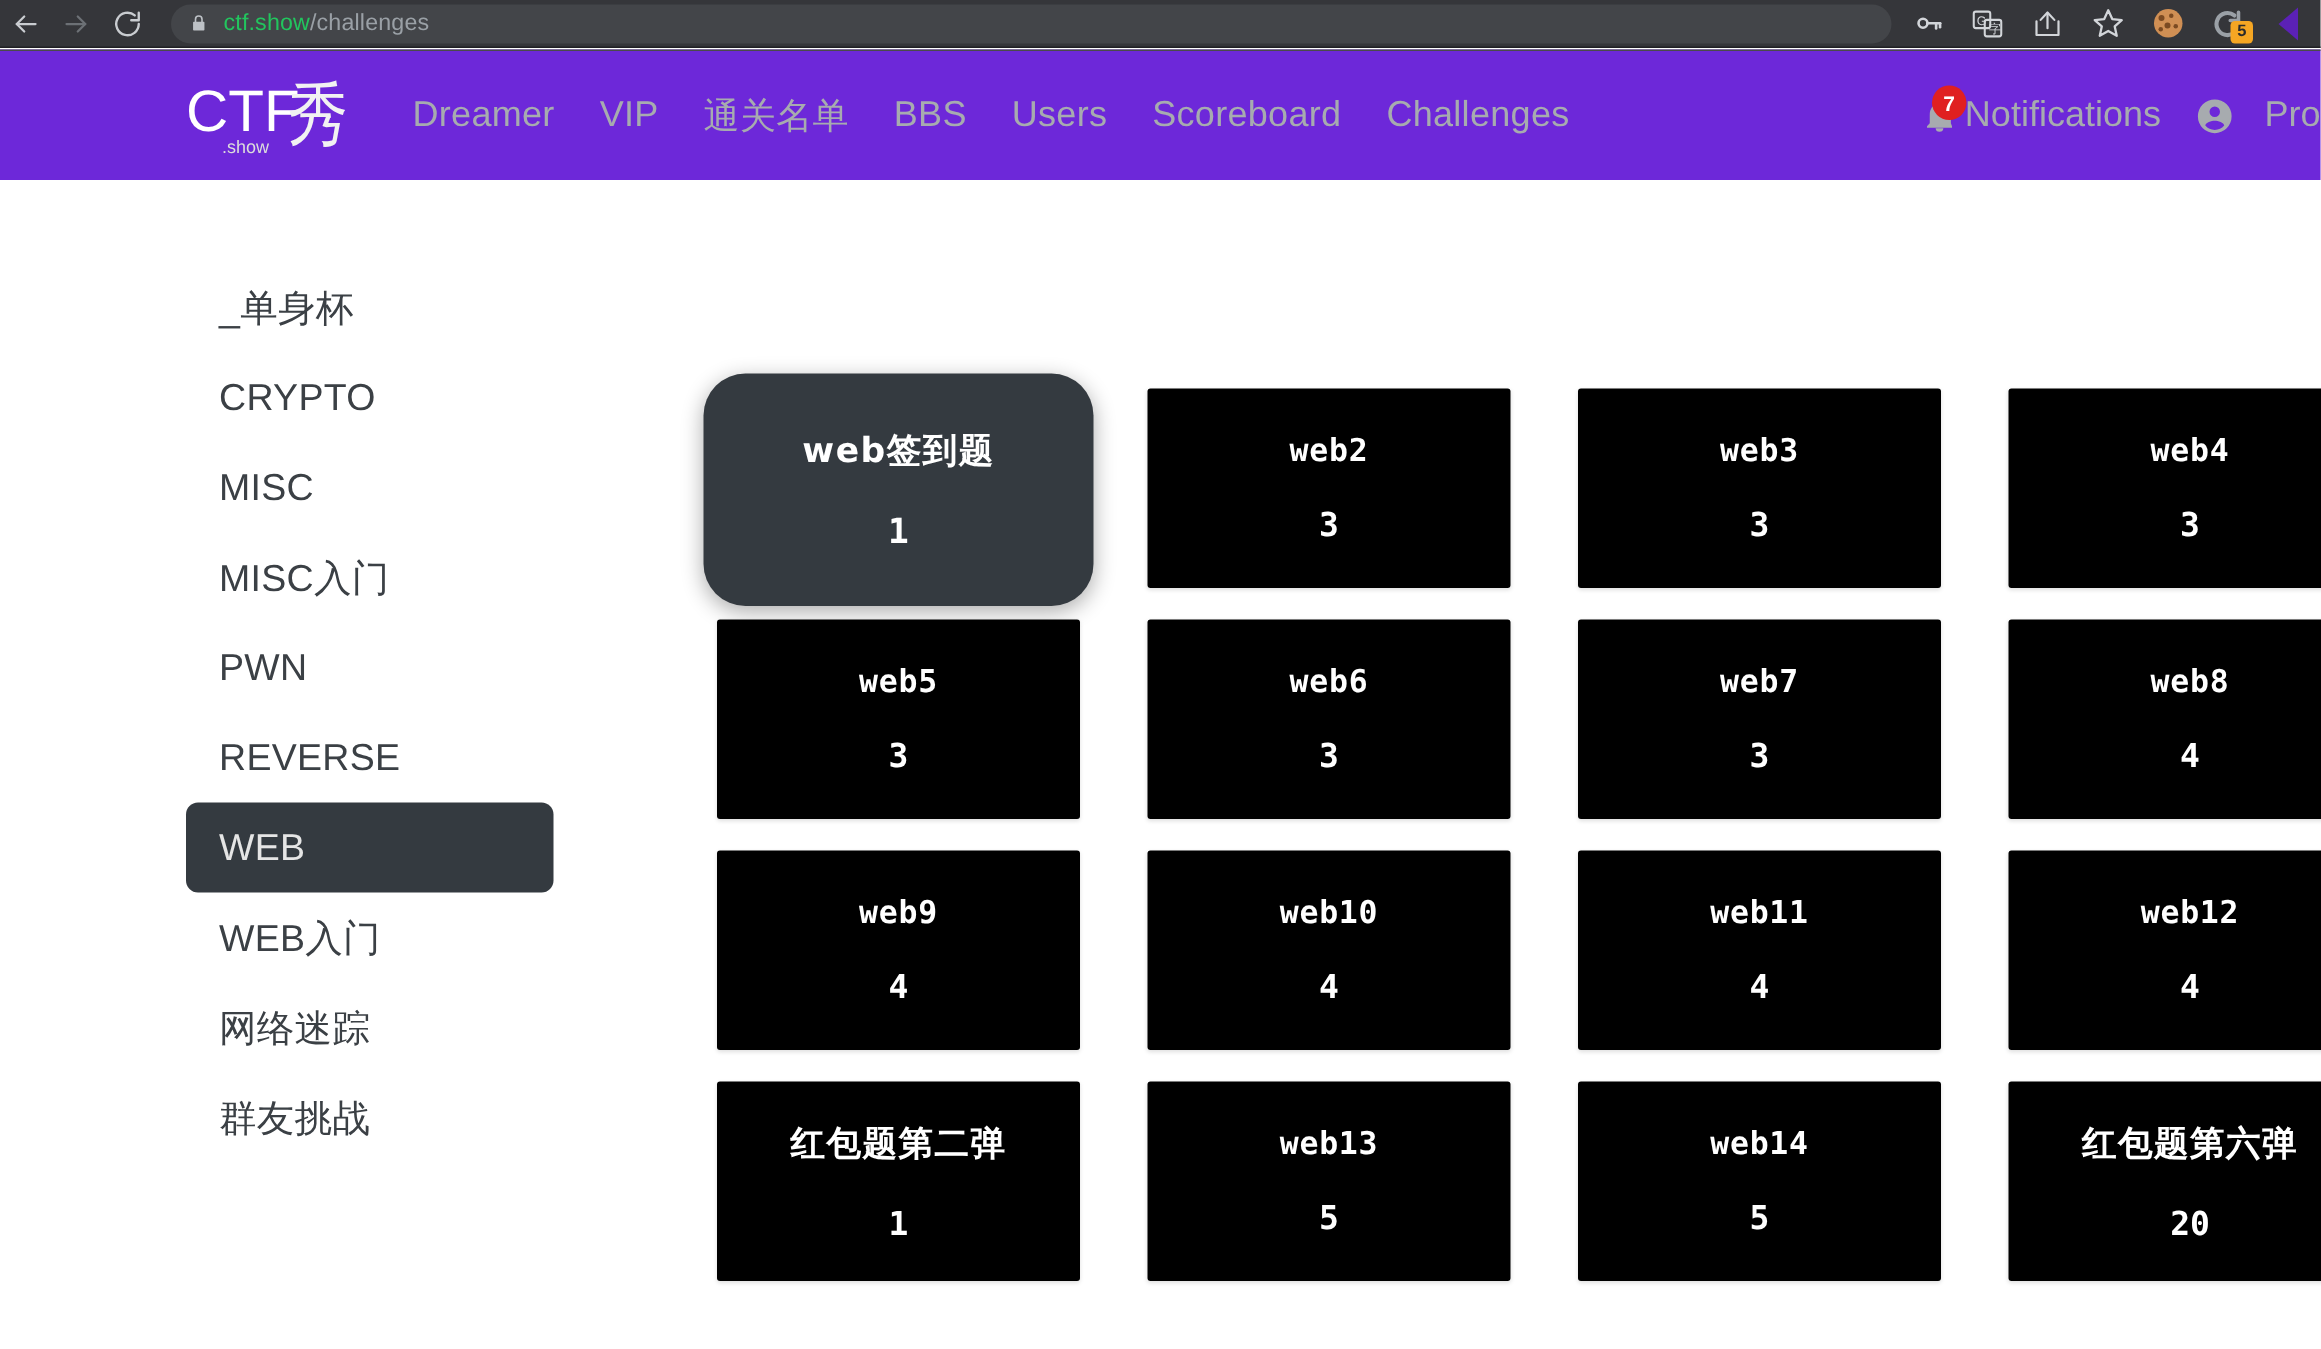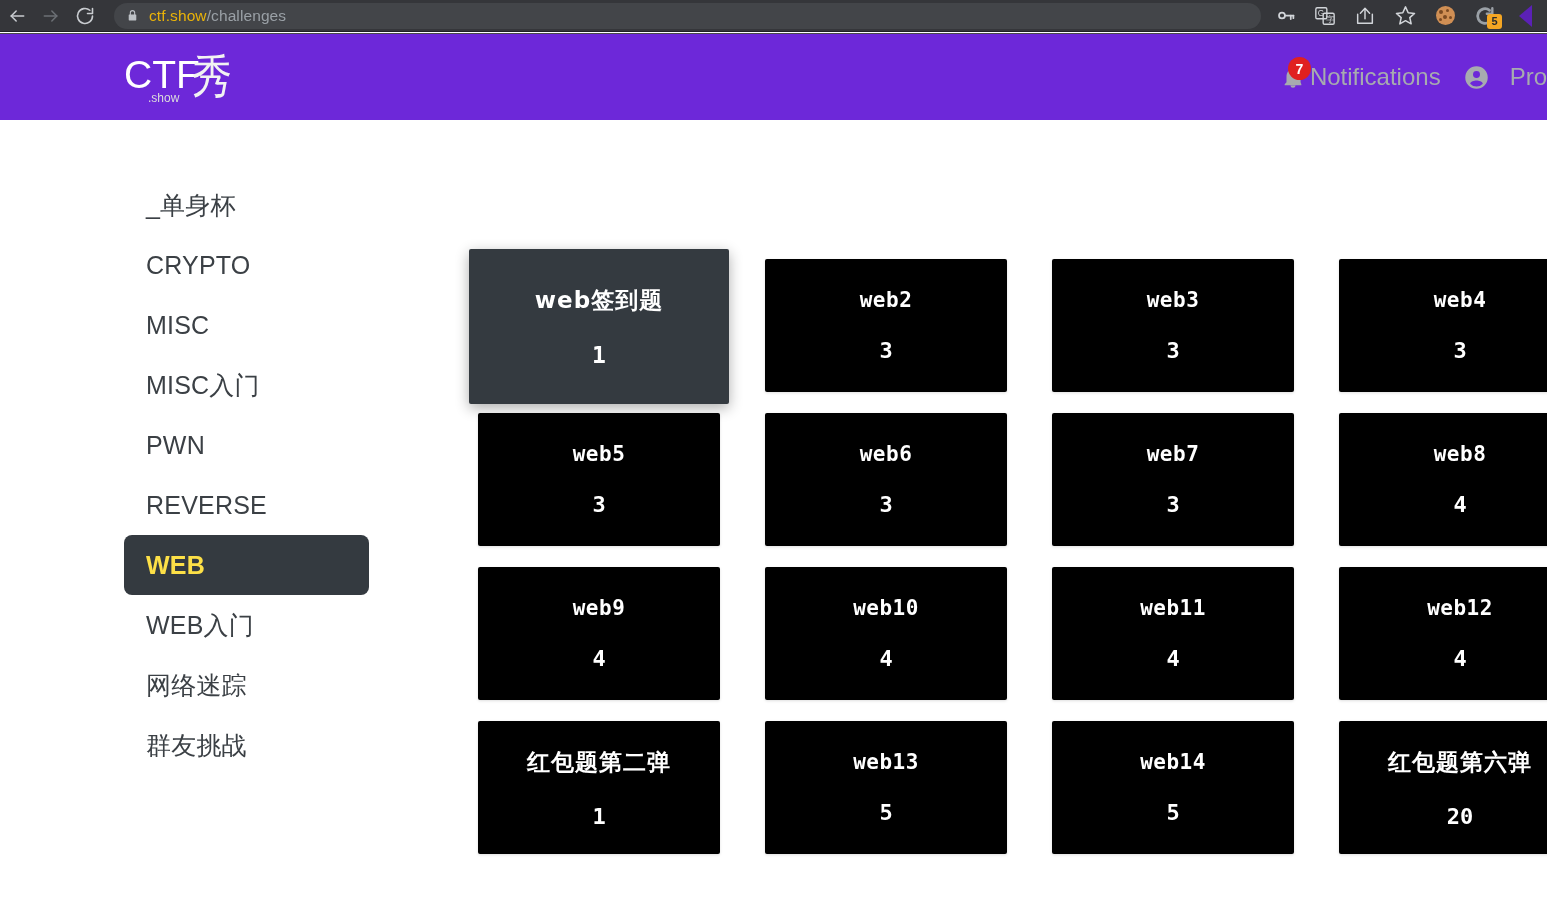--- a/index.html
+++ b/index.html
@@ -35,21 +35,21 @@
     display:flex; align-items:center;
     padding:0 12px;
     overflow:hidden;
   }
   .lock-ico{ color:#bdc1c6; margin-right:10px; display:flex; align-items:center;}
   .url-text{
     font-size:15.5px; color:#9aa0a6; white-space:nowrap;
     font-family:"Liberation Sans", sans-serif;
     letter-spacing:.1px;
   }
-  .url-text .host{ color:#eab308; }
+  .url-text .host{ color:#22c55e; }
   .ext-icons{
     display:flex; align-items:center; gap:0px; margin-left:4px; padding-right:2px;
   }
   .ext{
     width:40px; height:30px; display:flex; align-items:center; justify-content:center;
     color:#d2d5d9; position:relative;
   }
   .cookie{
     width:19px; height:19px; border-radius:50%;
     background:#d08f54; position:relative; display:block;
@@ -132,21 +132,21 @@
     position:absolute; left:124px; top:55px; width:245px;
   }
   .cat{
     height:60px; display:flex; align-items:center;
     padding-left:22px;
     font-size:25px; color:#3b4045; font-weight:400;
     border-radius:8px;
     letter-spacing:.2px;
   }
   .cat.active{
-    background:#343a40; color:#fde047; font-weight:700;
+    background:#343a40; color:#e5e5e5; font-weight:400;
   }
 
   
   .grid{
     position:absolute; left:478px; top:139px;
     width:1069px;
     display:grid;
     grid-template-columns:repeat(4, 242px);
     column-gap:45px;
     row-gap:21px;
@@ -174,20 +174,21 @@
     font-family:"DejaVu Sans Mono","Liberation Mono",monospace;
     font-weight:bold; font-size:22px;
   }
   .card.hovered{
     background:#343a40;
     position:absolute;
     left:-9px; top:-10px;
     width:260px; height:155px;
     box-shadow:0 4px 14px rgba(0,0,0,.32);
     z-index:5;
+    border-radius:28px;
   }
   .card.hovered .c-title{ font-size:23px; }
   .card.hovered .c-score{ font-size:23px; }
   .cellwrap{ position:relative; }
 </style>
 </head>
 <body>
 
 <div class="browser-bar">
   <div class="nav-btn">
@@ -275,20 +276,29 @@
   </div>
 </div>
 
 <div class="navbar">
   <div class="logo">
     <span class="logo-ctf">CTF</span>
     <span class="logo-dot">.show</span>
     <span class="logo-xiu">秀</span>
   </div>
 
+  <div class="nav-links">
+    <a class="nav-link">Dreamer</a>
+    <a class="nav-link">VIP</a>
+    <a class="nav-link">通关名单</a>
+    <a class="nav-link">BBS</a>
+    <a class="nav-link">Users</a>
+    <a class="nav-link">Scoreboard</a>
+    <a class="nav-link">Challenges</a>
+  </div>
 
   <div class="nav-right">
     <div class="notif">
       <span class="bell-wrap">
         <svg width="26" height="26" viewBox="0 0 24 24" fill="currentColor">
             <path d="M12 22a2.4 2.4 0 0 0 2.4-2.2H9.6A2.4 2.4 0 0 0 12 22zm7-5.2v-5.3c0-3.3-1.8-6-4.8-6.7v-.7a1.7 1.7 0 1 0-3.4 0v.7C7.8 5.5 6 8.2 6 11.5v5.3l-1.7 1.8v.9h15.4v-.9L19 16.8z"></path>
           </svg>
         <span class="badge-red">7</span>
       </span>
       <span>Notifications</span>

